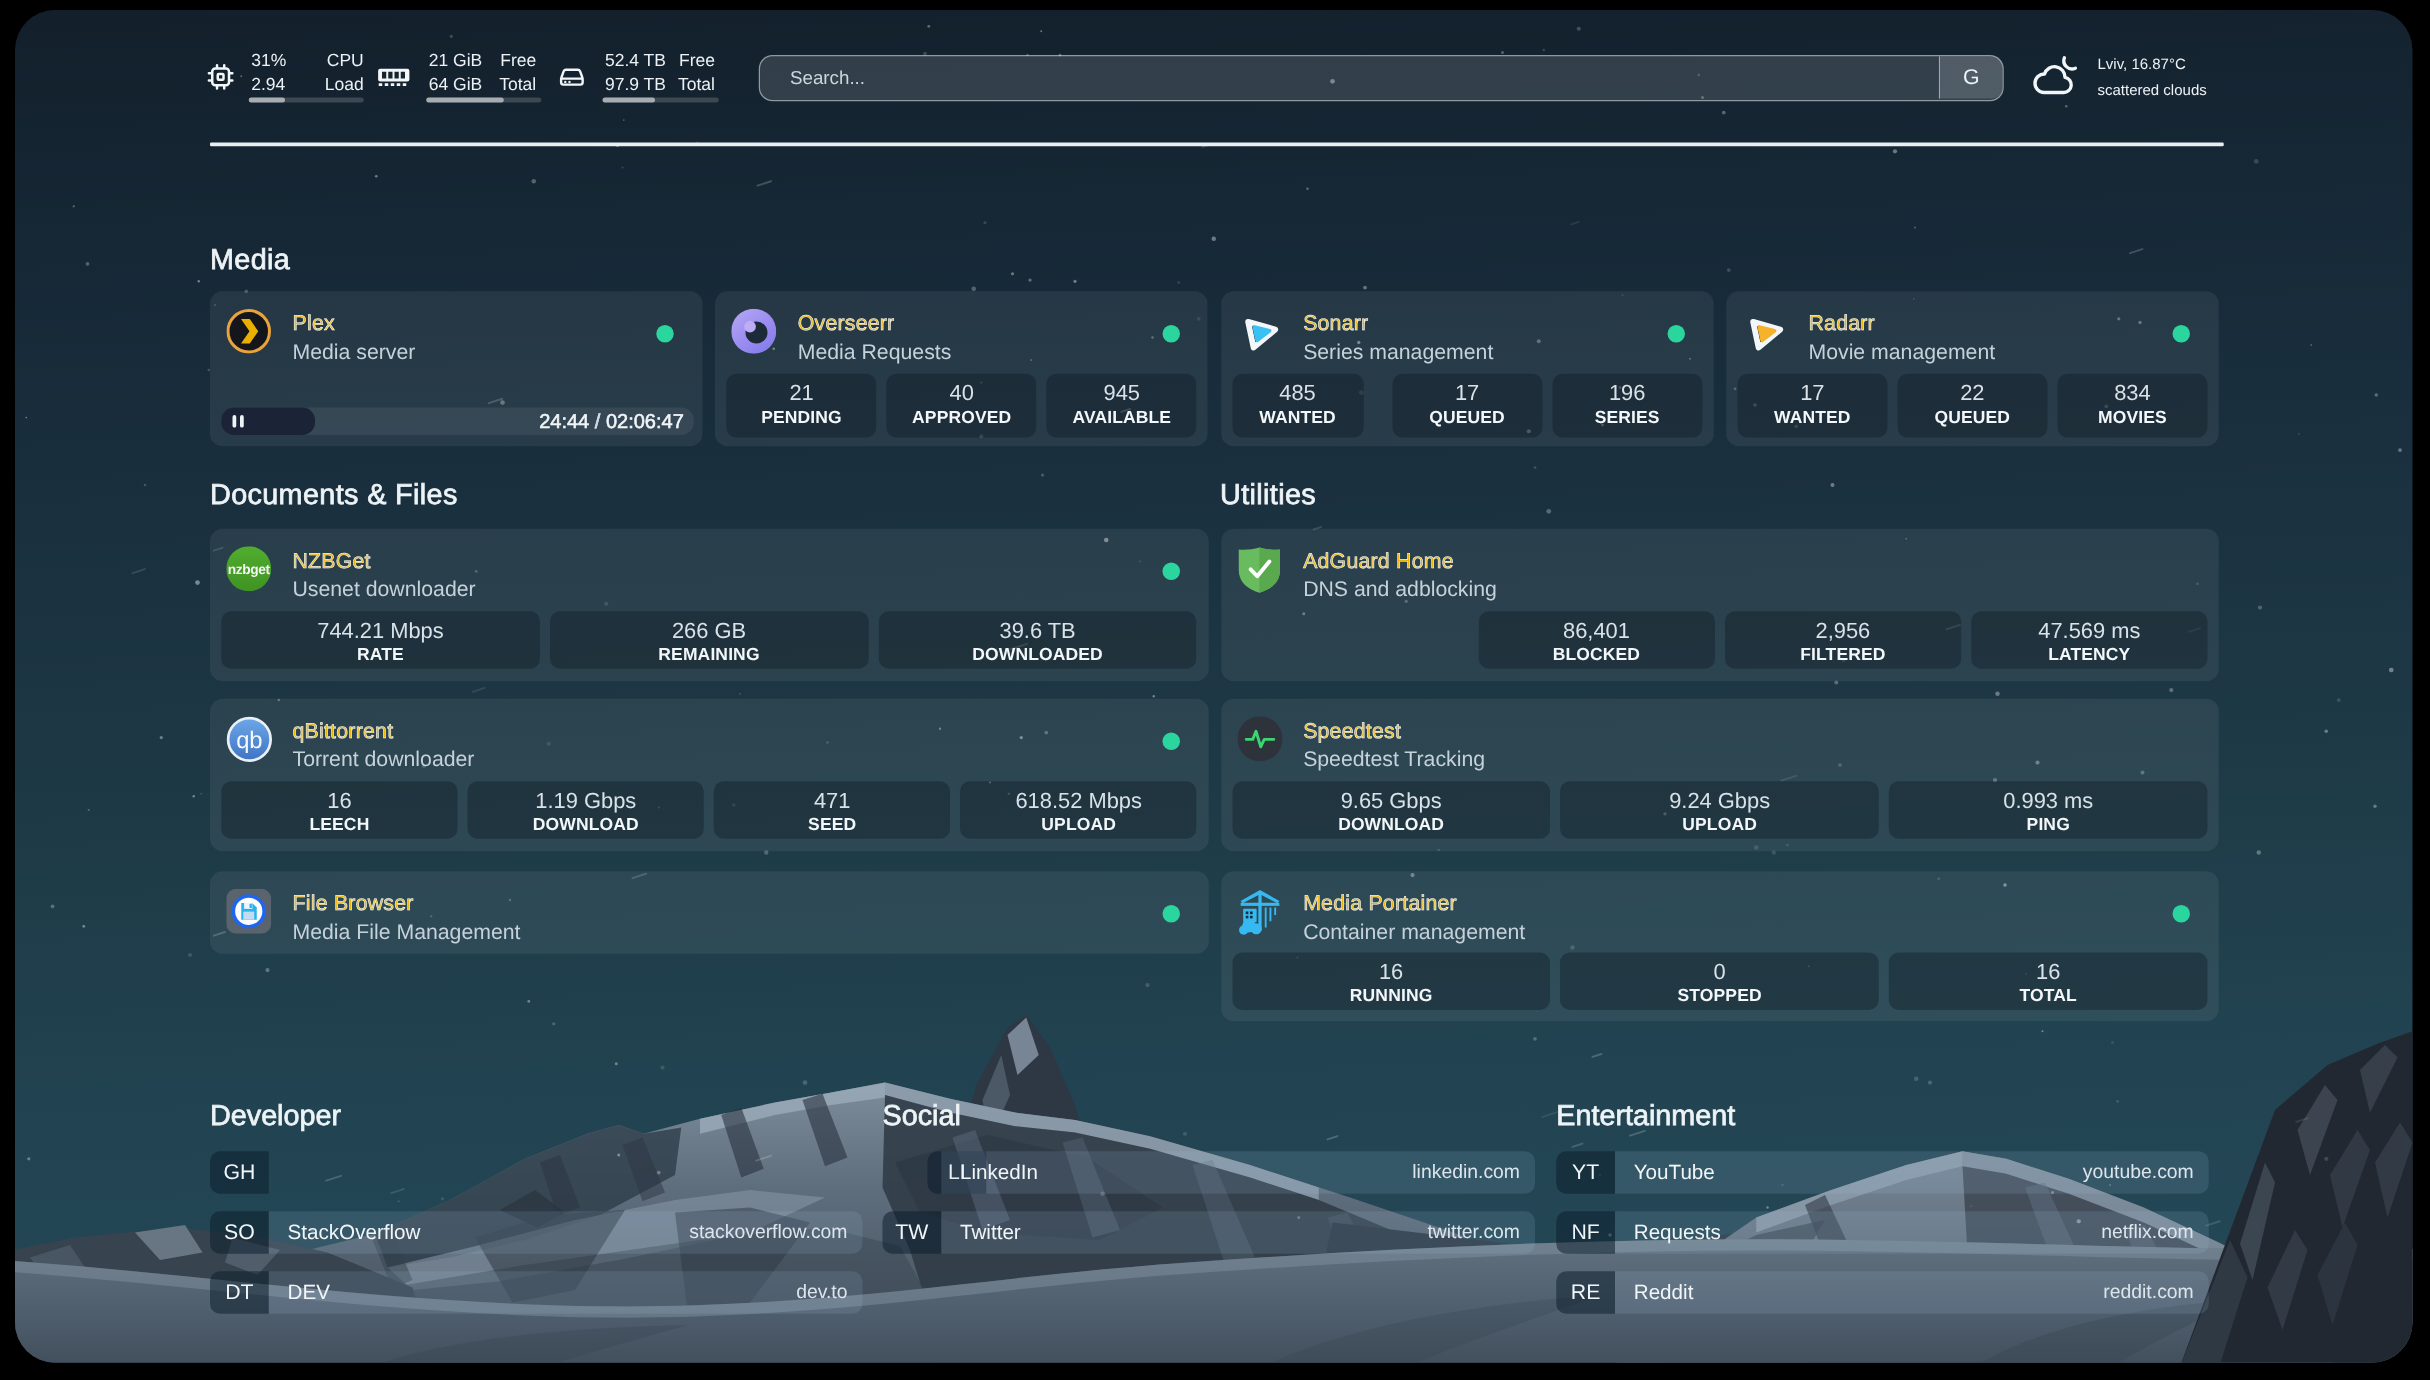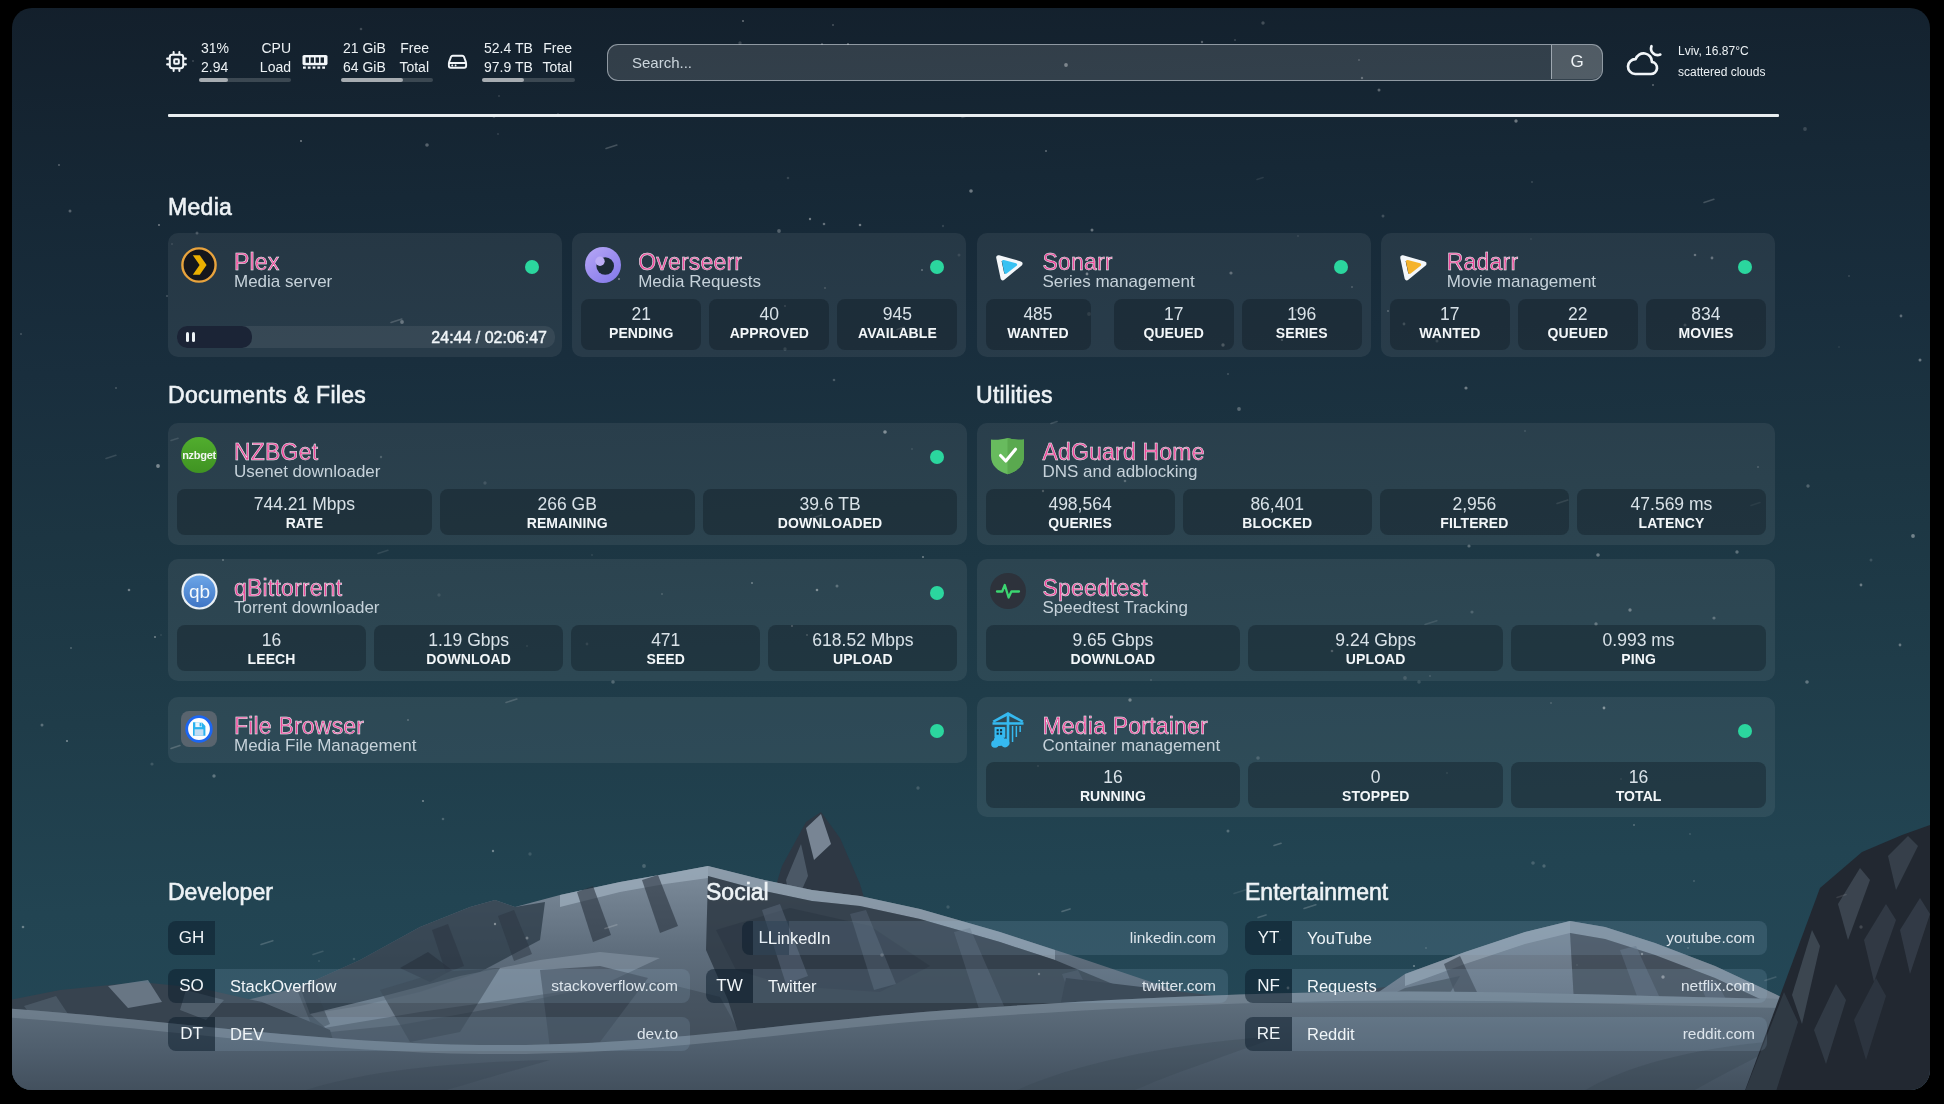--- a/index.html
+++ b/index.html
@@ -1,22 +1,22 @@
 <!DOCTYPE html>
 <html><head><meta charset="utf-8">
 <style>
 *{margin:0;padding:0;box-sizing:border-box}
 html,body{width:1944px;height:1104px;background:#000;overflow:hidden}
 body{font-family:"Liberation Sans", sans-serif;-webkit-font-smoothing:antialiased}
-#screen{position:absolute;left:12px;top:8px;width:1918px;height:1082px;border-radius:20px;overflow:hidden}
+#screen{position:absolute;left:12px;top:8px;width:1918px;height:1082px;border-radius:32px;overflow:hidden}
 #bg,#content{position:absolute;left:-12px;top:-8px;width:1944px;height:1104px}
 #bg{background:linear-gradient(178deg,#131f2b 0%,#162836 18%,#192e3d 32%,#1c3542 46%,#1f3c49 62%,#224452 78%,#244756 92%)}
 .card{position:absolute;background:rgba(255,255,255,0.068);border-radius:10px}
 .clogo{position:absolute;width:38px;height:38px}
-.ctitle{position:absolute;font-size:23px;font-weight:400;-webkit-text-stroke:0.5px #f3f7f9;color:#ec4899;letter-spacing:0.2px}
+.ctitle{position:absolute;font-size:17px;font-weight:400;-webkit-text-stroke:0.5px #f3f7f9;color:#eab308;letter-spacing:0.2px}
 .csub{position:absolute;font-size:17px;color:#c6d2da}
 .dot{position:absolute;width:14px;height:14px;border-radius:50%;background:#2bd69e}
 .sbox{position:absolute;background:rgba(10,22,31,0.36);border-radius:8px;text-align:center;color:#dde5eb}
 .sval{font-size:17.5px;margin-top:5px;color:#d9e2e8}
 .slab{font-size:14px;font-weight:700;color:#f3f7f9;margin-top:0;letter-spacing:0.1px}
 .shead{position:absolute;font-size:23px;font-weight:400;-webkit-text-stroke:0.6px #eef3f6;color:#eef3f6;letter-spacing:0.3px}
 .tb-txt{position:absolute;font-size:14px;line-height:18.5px;color:#edf2f5;white-space:pre}
 .tb-bar{position:absolute;height:4px;border-radius:2px;background:rgba(255,255,255,0.17)}
 .tb-fill{height:4px;border-radius:2px;background:rgba(255,255,255,0.55)}
 .bm-head{position:absolute;font-size:23px;font-weight:400;-webkit-text-stroke:0.6px #eef3f6;color:#eef3f6}
@@ -475,24 +475,20 @@
         <div class="slab">DOWNLOADED</div>
       </div>
 <div class="card" style="left:976.5px;top:423px;width:798.5px;height:122px"></div>
 <div class="clogo" style="left:989.5px;top:437px"><svg width="35" height="38" viewBox="0 0 35 38">
           <path d="M17.5 1 C23 2.6 28.6 3.1 34 2.6 V 19 C34 28.6 27.3 34.3 17.5 37.2 C7.7 34.3 1 28.6 1 19 V2.6 C6.4 3.1 12 2.6 17.5 1 Z" fill="#68bb5e"></path>
           <path d="M17.5 1 C23 2.6 28.6 3.1 34 2.6 V 19 C34 28.6 27.3 34.3 17.5 37.2 Z" fill="#5aa94f"></path>
           <path d="M10.5 18.5 L15.8 24 L25.5 12.2" fill="none" stroke="#fff" stroke-width="3.1" stroke-linecap="round" stroke-linejoin="round"></path>
         </svg></div>
 <div class="ctitle" style="left:1042.5px;top:439px">AdGuard Home</div>
 <div class="csub" style="left:1042.5px;top:462px">DNS and adblocking</div>
-<div class="sbox" style="left:985.5px;top:489px;width:189.1px;height:46px">
-<div class="sval">498,564</div>
-        <div class="slab">QUERIES</div>
-      </div>
       <div class="sbox" style="left:1182.6px;top:489px;width:189.1px;height:46px">
 <div class="sval">86,401</div>
         <div class="slab">BLOCKED</div>
       </div>
       <div class="sbox" style="left:1379.8px;top:489px;width:189.1px;height:46px">
 <div class="sval">2,956</div>
         <div class="slab">FILTERED</div>
       </div>
       <div class="sbox" style="left:1576.9px;top:489px;width:189.1px;height:46px">
 <div class="sval">47.569 ms</div>

